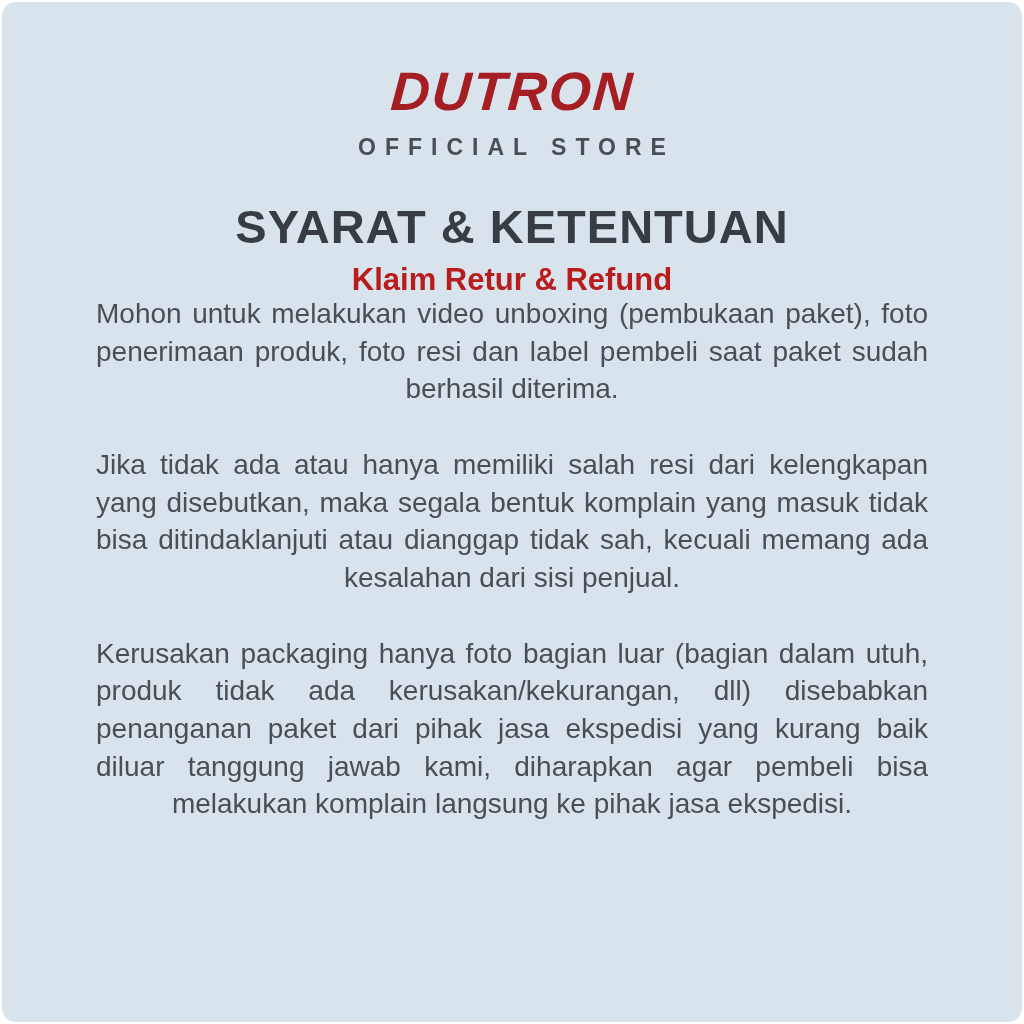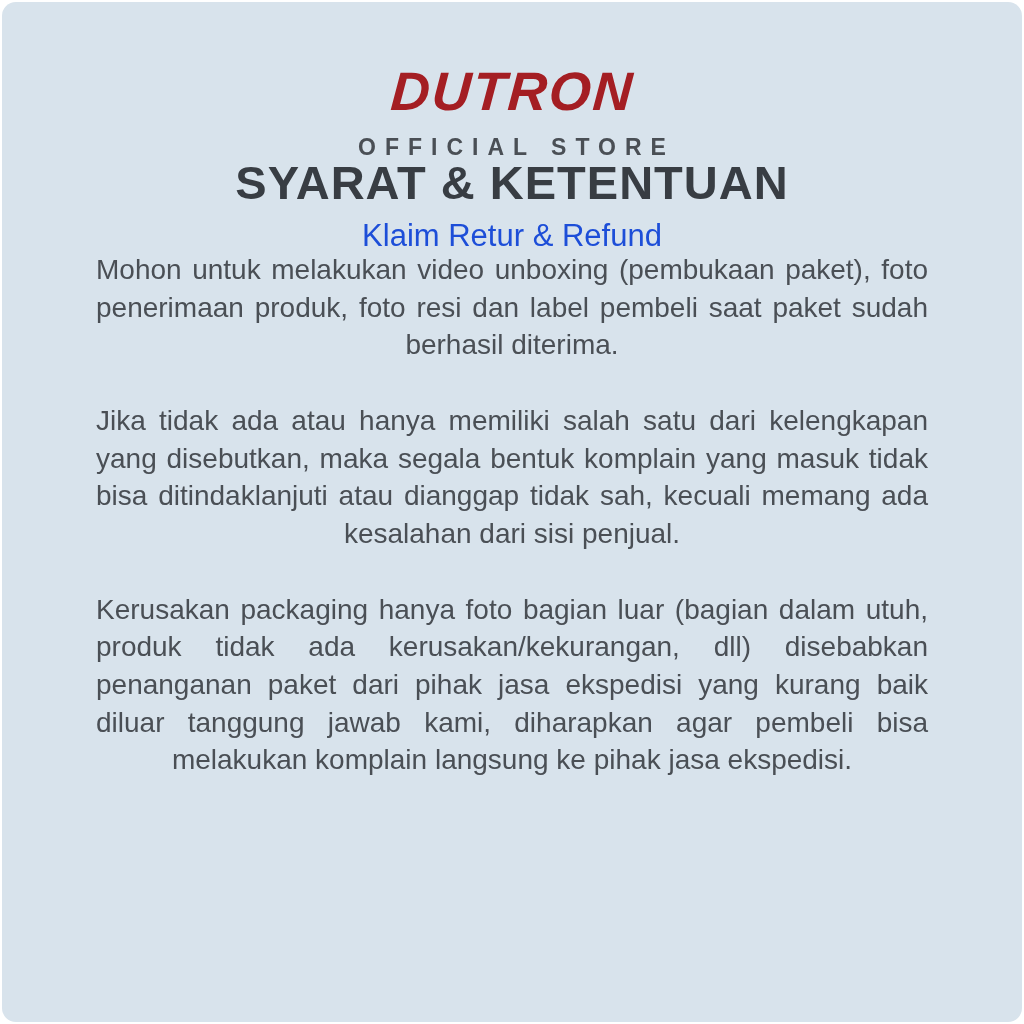--- a/index.html
+++ b/index.html
@@ -41,31 +41,32 @@
   .store-subtitle {
     margin-top: 18px;
     font-size: 23px;
     font-weight: 600;
     letter-spacing: 9px;
     color: #4a4f55;
     line-height: 1;
     text-indent: 9px; 
   }
   .main-title {
+    margin-top: 44px;
     font-size: 47px;
     font-weight: 800;
     letter-spacing: 1px;
     color: #383d43;
     line-height: 1;
   }
   .sub-title {
     margin-top: 14px;
     font-size: 31px;
-    font-weight: 400;
-    color: #1d4ed8;
+    font-weight: 700;
+    color: #b91c1c;
     line-height: 1;
   }
   .body-copy {
   }
   .para {
     font-size: 28px;
     line-height: 1.345;
     color: #4a4f55;
     text-align: justify;
     text-align-last: center;
@@ -83,18 +84,18 @@
       <div class="logo">DUTRON</div>
       <div class="store-subtitle">OFFICIAL STORE</div>
     </div>
 
     <div class="main-title">SYARAT &amp; KETENTUAN</div>
 
     <div class="sub-title">Klaim Retur &amp; Refund</div>
 
     <div class="body-copy">
       <p class="para">Mohon untuk melakukan video unboxing (pembukaan paket), foto penerimaan produk, foto resi dan label pembeli saat paket sudah berhasil diterima.</p>
-      <p class="para">Jika tidak ada atau hanya memiliki salah satu dari kelengkapan yang disebutkan, maka segala bentuk komplain yang masuk tidak bisa ditindaklanjuti atau dianggap tidak sah, kecuali memang ada kesalahan dari sisi penjual.</p>
+      <p class="para">Jika tidak ada atau hanya memiliki salah resi dari kelengkapan yang disebutkan, maka segala bentuk komplain yang masuk tidak bisa ditindaklanjuti atau dianggap tidak sah, kecuali memang ada kesalahan dari sisi penjual.</p>
       <p class="para">Kerusakan packaging hanya foto bagian luar (bagian dalam utuh, produk tidak ada kerusakan/kekurangan, dll) disebabkan penanganan paket dari pihak jasa ekspedisi yang kurang baik diluar tanggung jawab kami, diharapkan agar pembeli bisa melakukan komplain langsung ke pihak jasa ekspedisi.</p>
     </div>
 
   </div>
 </div>
 
 </body></html>

